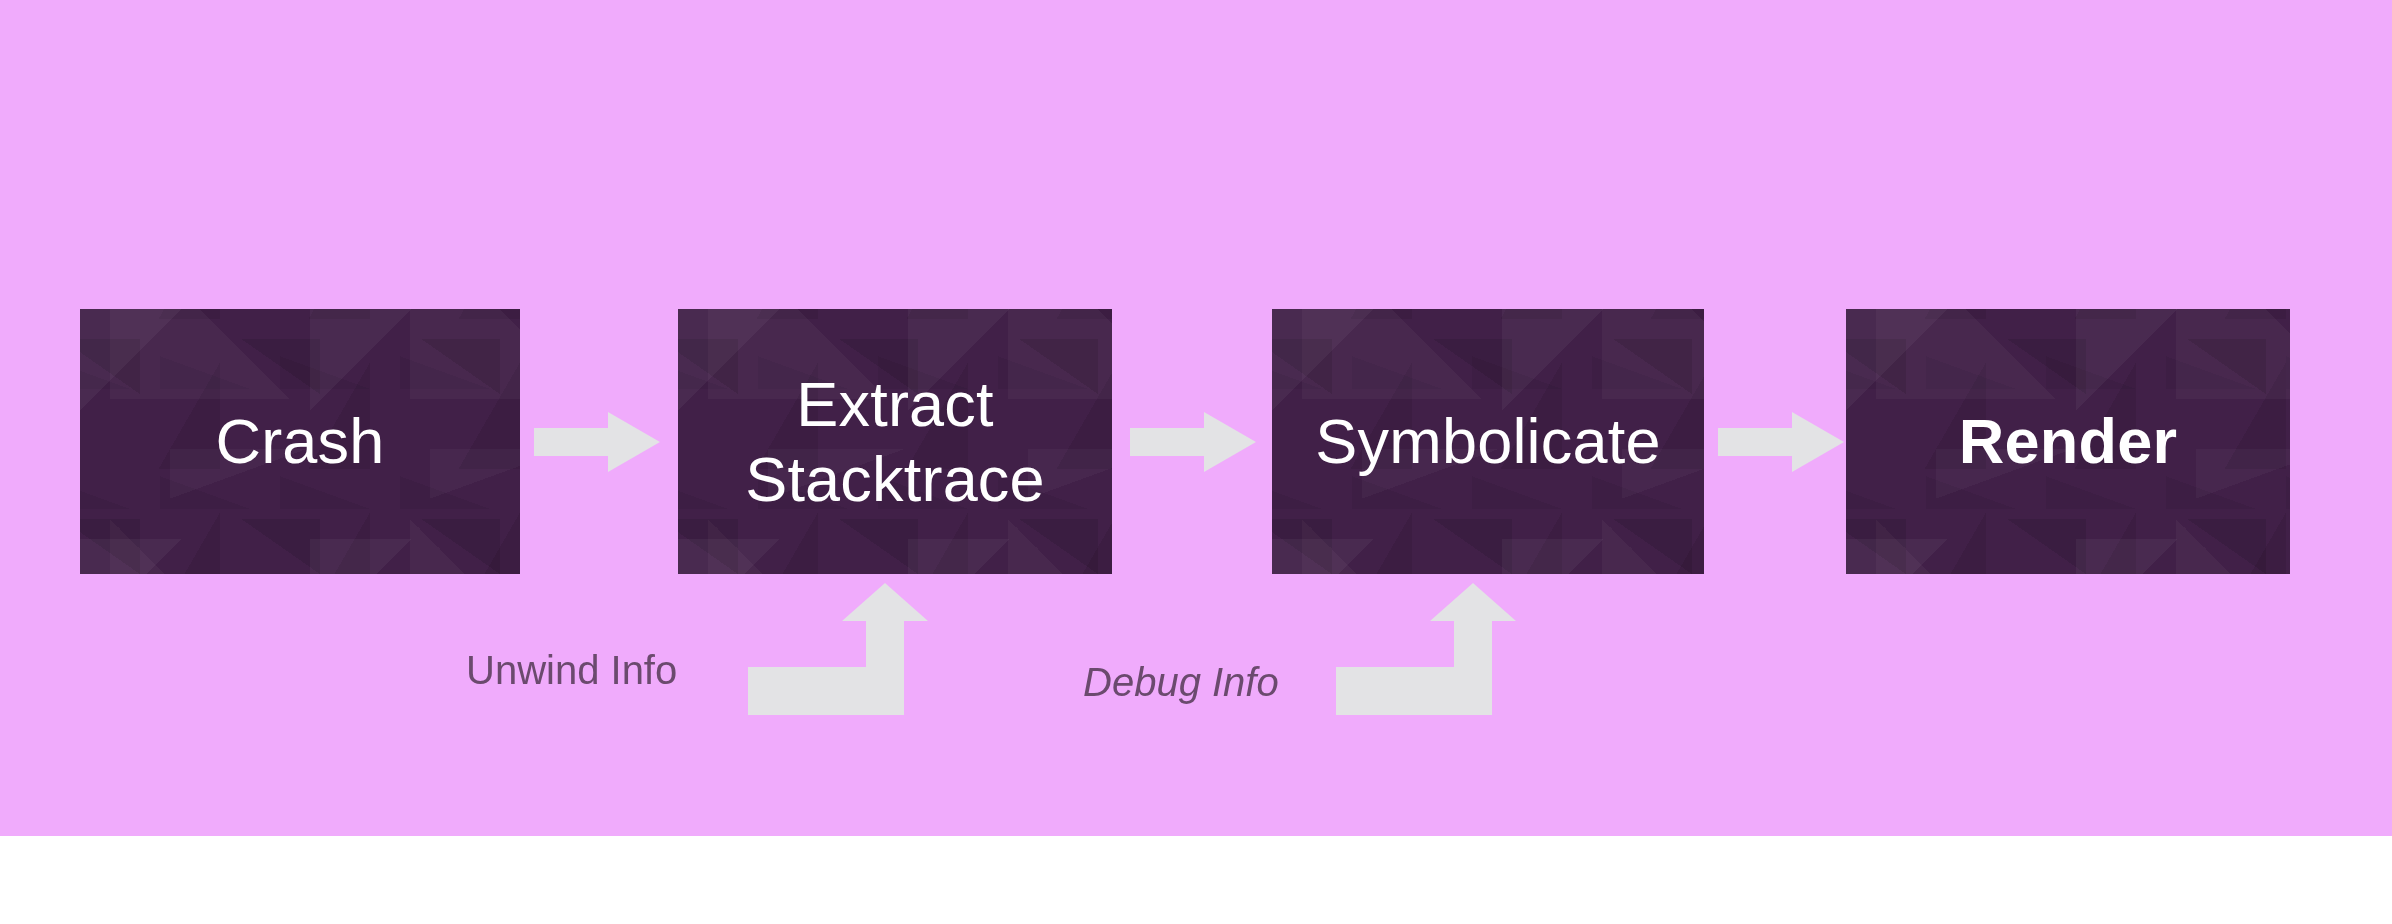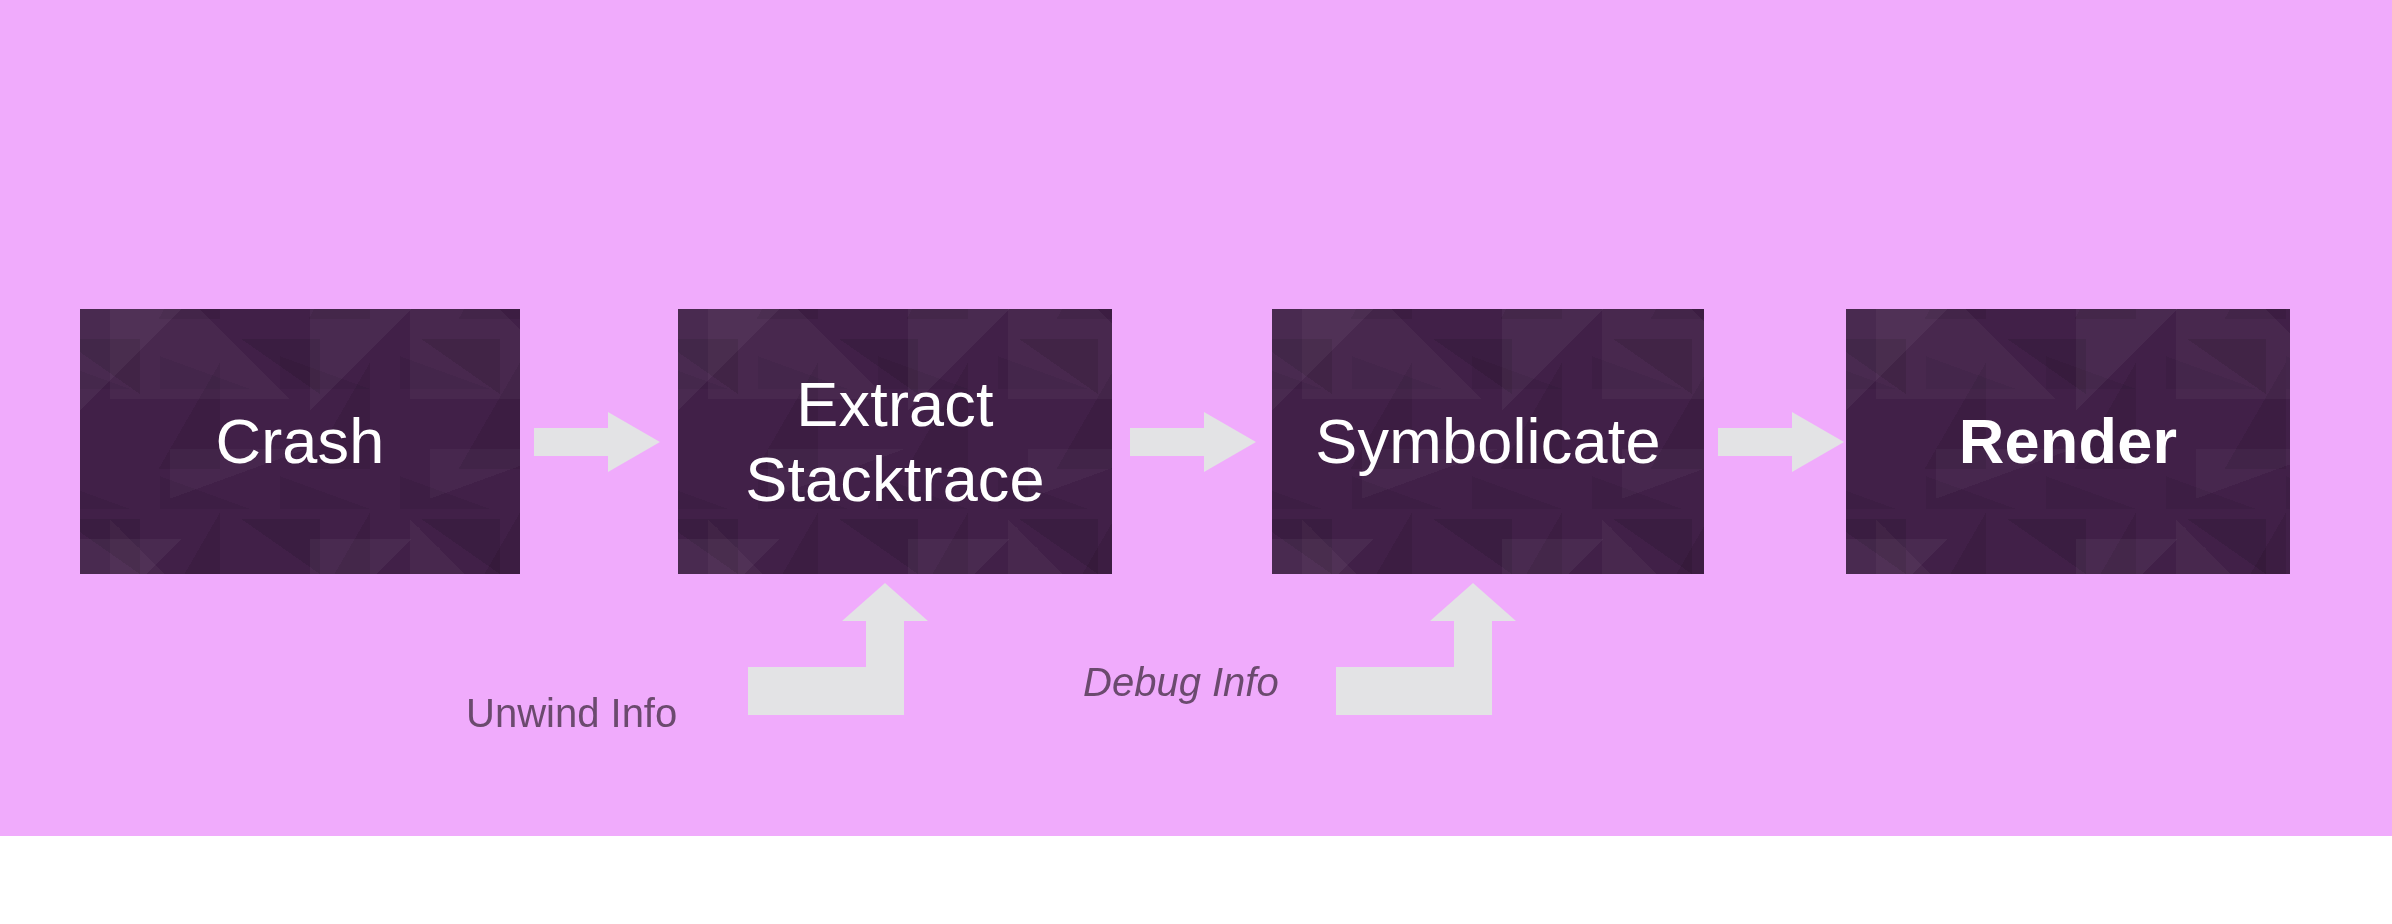--- a/index.html
+++ b/index.html
@@ -95,21 +95,21 @@
   #arrow-debug-info  { left: 1336px; }
 
   
   .info-label {
     position: absolute;
     color: #6b4a6e;
     font-size: 40px;
     line-height: 1;
     white-space: nowrap;
   }
-  #label-unwind-info { left: 466px;  top: 693px; }
+  #label-unwind-info { left: 466px;  top: 650px; }
   #label-debug-info  { left: 1083px; top: 662px; font-style: italic; }
 </style>
 </head>
 <body>
 
 <div id="slide">
 
   <div class="proc-box" id="box-crash">
     <span class="box-label">Crash</span>
   </div>

